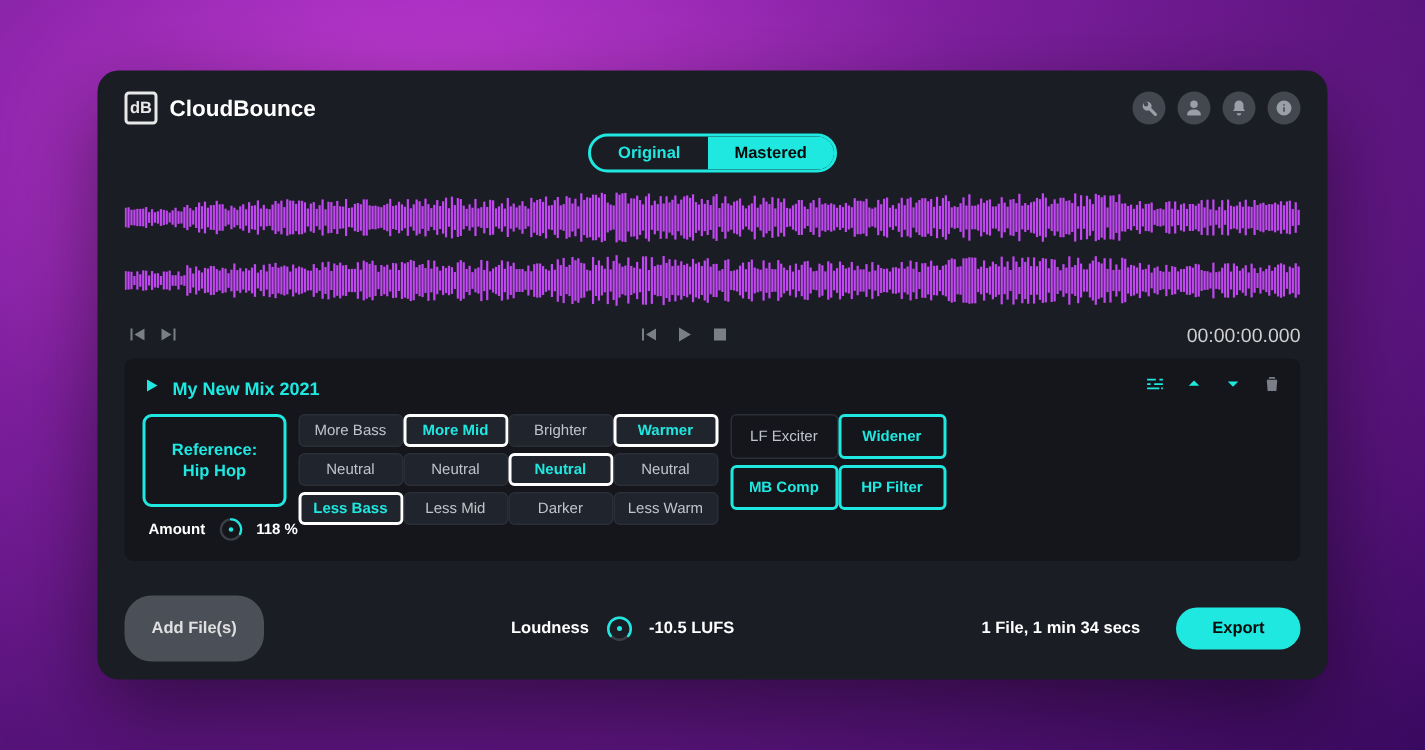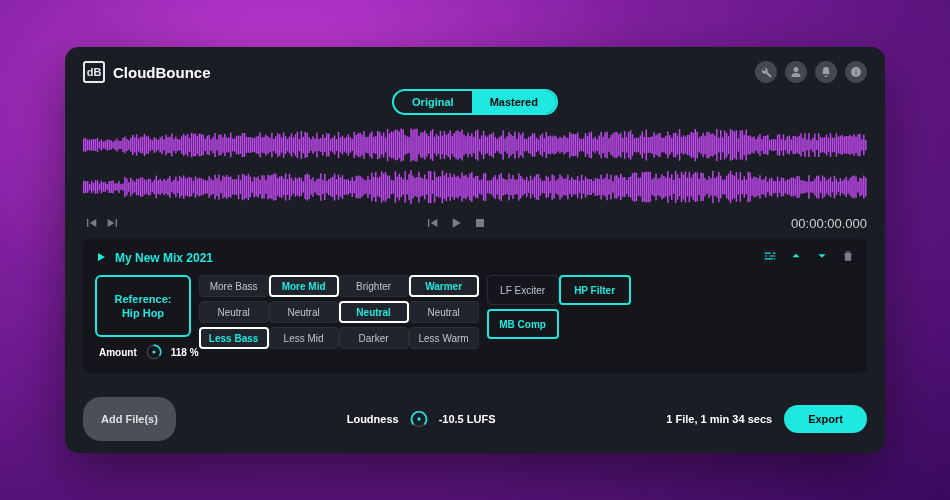--- a/index.html
+++ b/index.html
@@ -103,21 +103,21 @@
     }
     .add-btn {
       background: #4a4f58; color: #e0e0e0; font-size: 11px; font-weight: 700;
       padding: 16px 18px; border-radius: 18px; cursor: pointer;
     }
     .loudness { display: flex; align-items: center; gap: 10px; }
     .loudness .lbl { font-size: 11px; font-weight: 700; color: #fff; }
     .loudness-knob { width: 20px; height: 20px; }
     .loudness-knob svg { width: 20px; height: 20px; }
     .loudness-val { font-size: 11px; font-weight: 700; color: #fff; }
-    .footer-right { display: flex; align-items: center; gap: 12px; }
+    .footer-right { display: flex; align-items: center; gap: 24px; }
     .file-info { font-size: 11px; font-weight: 700; color: #fff; }
     .export-btn {
       background: #1ee8e0; color: #0a0a0a; font-size: 11px; font-weight: 800;
       padding: 8px 24px; border-radius: 18px; cursor: pointer;
     }
   </style>
 </head>
 <body>
 
 <div class="app">
@@ -1082,20 +1082,21 @@
         <div class="chip">Less Warm</div>
       </div>
 
       <div style="width:8px"></div>
 
       <div class="col">
         <div class="bigchip off">LF Exciter</div>
         <div class="bigchip">MB Comp</div>
       </div>
       <div class="col">
+        <div class="bigchip">Widener</div>
         <div class="bigchip">HP Filter</div>
       </div>
     </div>
   </div>
 
   <div class="footer">
     <div class="add-btn">Add File(s)</div>
     <div class="loudness">
       <span class="lbl">Loudness</span>
       <div class="loudness-knob">

